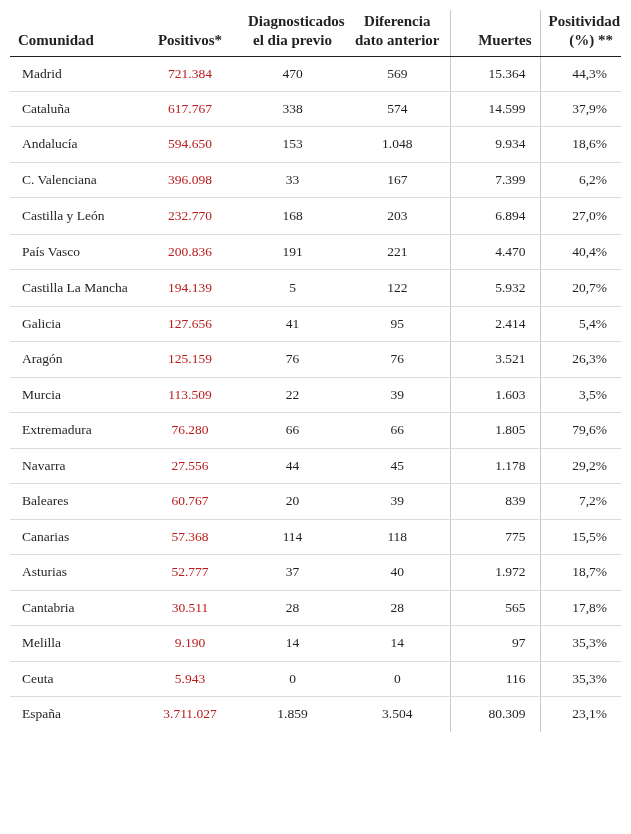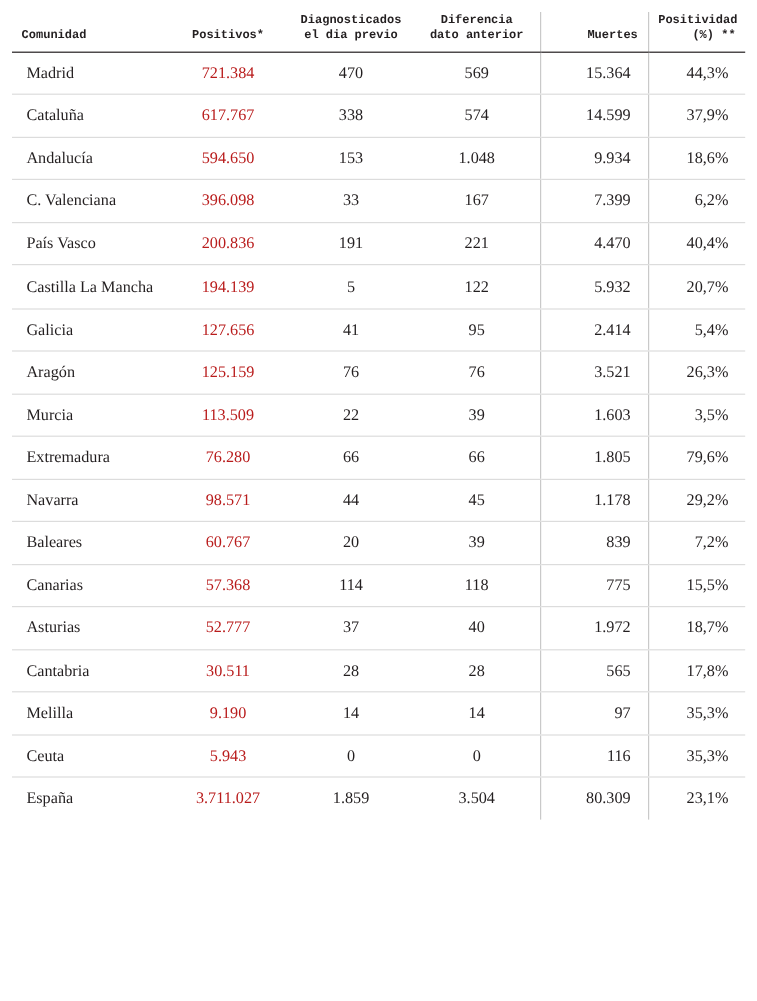--- a/index.html
+++ b/index.html
@@ -27,22 +27,22 @@
     table-layout: fixed;
   }
   table.covid col.c0 { width: 130px; }
   table.covid col.c1 { width: 100px; }
   table.covid col.c2 { width: 105px; }
   table.covid col.c3 { width: 105px; }
   table.covid col.c4 { width: 90px; }
   table.covid col.c5 { width: 81px; }
 
   thead th {
-    font-family: Liberation Mono, monospace;
-    font-size: 10px;
+    font-family: Liberation Serif, serif;
+    font-size: 15px;
     font-weight: bold;
     color: #231f20;
     vertical-align: bottom;
     padding: 2px 8px 6px 8px;
     line-height: 1.25;
     border-bottom: 1.4px solid #231f20;
   }
   thead th.h-left {
     text-align: left;
   }
@@ -150,20 +150,28 @@
       </tr>
       <tr>
         <td class="region">C. Valenciana</td>
         <td class="num-red">396.098</td>
         <td class="num">33</td>
         <td class="num">167</td>
         <td class="num-right sep-left">7.399</td>
         <td class="num-right sep-left">6,2%</td>
       </tr>
       <tr>
+        <td class="region tall-cell">Castilla y León</td>
+        <td class="num-red">232.770</td>
+        <td class="num">168</td>
+        <td class="num">203</td>
+        <td class="num-right sep-left">6.894</td>
+        <td class="num-right sep-left">27,0%</td>
+      </tr>
+      <tr>
         <td class="region">País Vasco</td>
         <td class="num-red">200.836</td>
         <td class="num">191</td>
         <td class="num">221</td>
         <td class="num-right sep-left">4.470</td>
         <td class="num-right sep-left">40,4%</td>
       </tr>
       <tr>
         <td class="region tall-cell">Castilla La Mancha</td>
         <td class="num-red">194.139</td>
@@ -199,21 +207,21 @@
       <tr>
         <td class="region">Extremadura</td>
         <td class="num-red">76.280</td>
         <td class="num">66</td>
         <td class="num">66</td>
         <td class="num-right sep-left">1.805</td>
         <td class="num-right sep-left">79,6%</td>
       </tr>
       <tr>
         <td class="region">Navarra</td>
-        <td class="num-red">98.571</td>
+        <td class="num-red">27.556</td>
         <td class="num">44</td>
         <td class="num">45</td>
         <td class="num-right sep-left">1.178</td>
         <td class="num-right sep-left">29,2%</td>
       </tr>
       <tr>
         <td class="region">Baleares</td>
         <td class="num-red">60.767</td>
         <td class="num">20</td>
         <td class="num">39</td>

